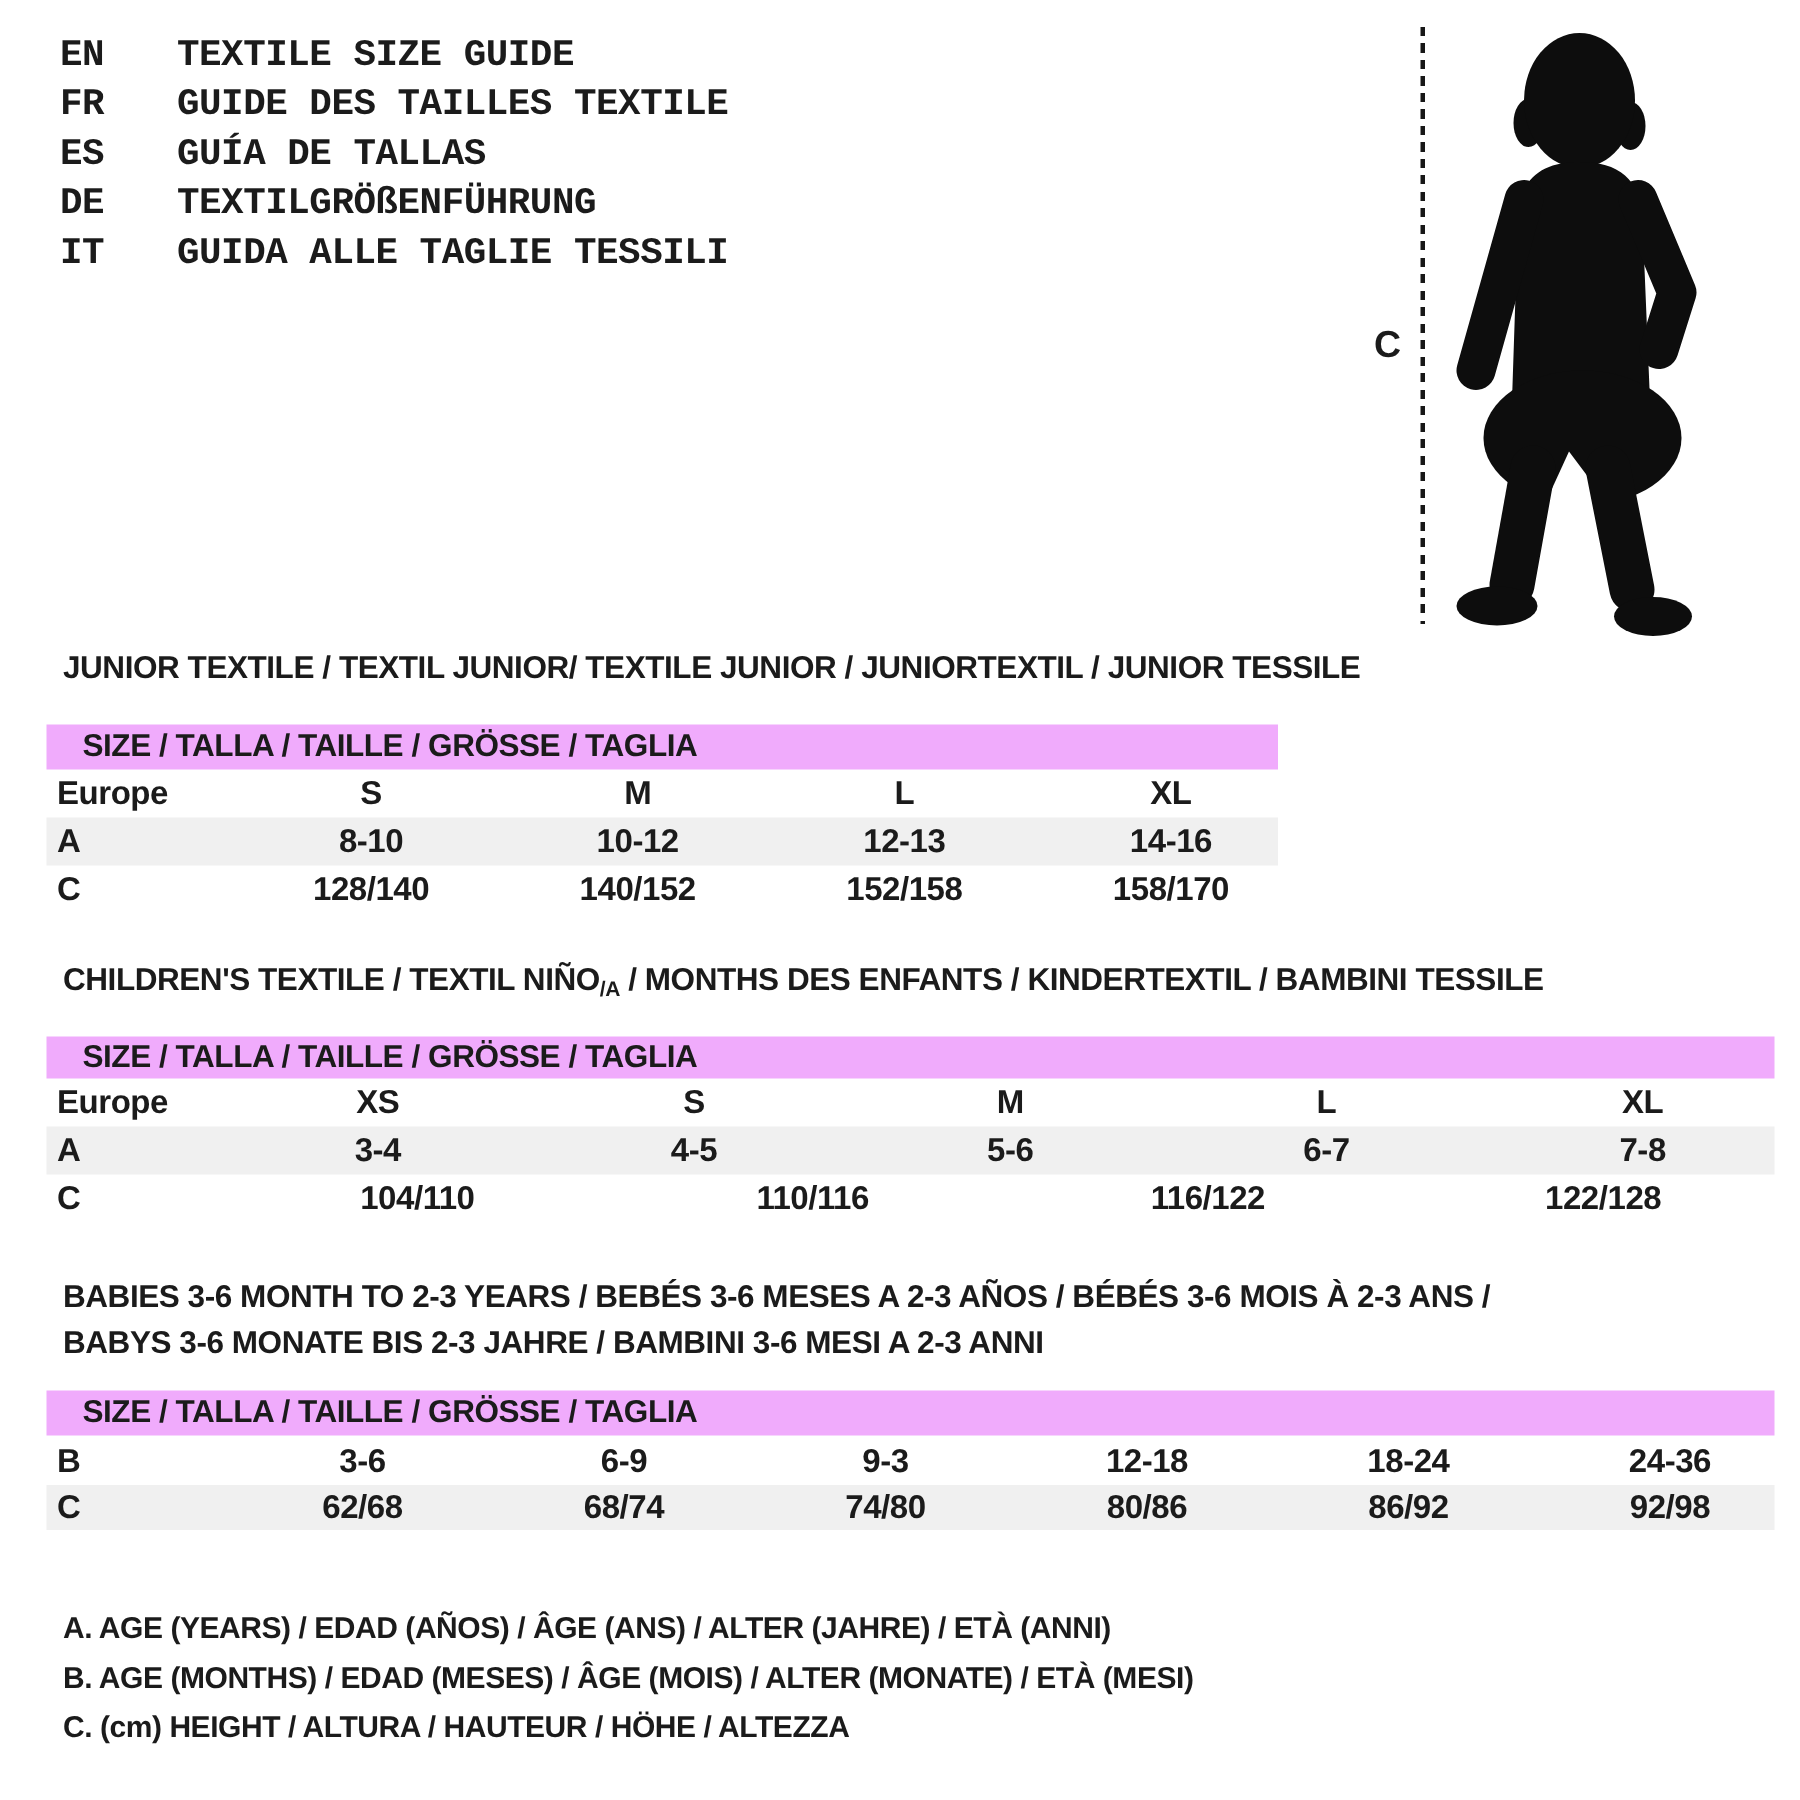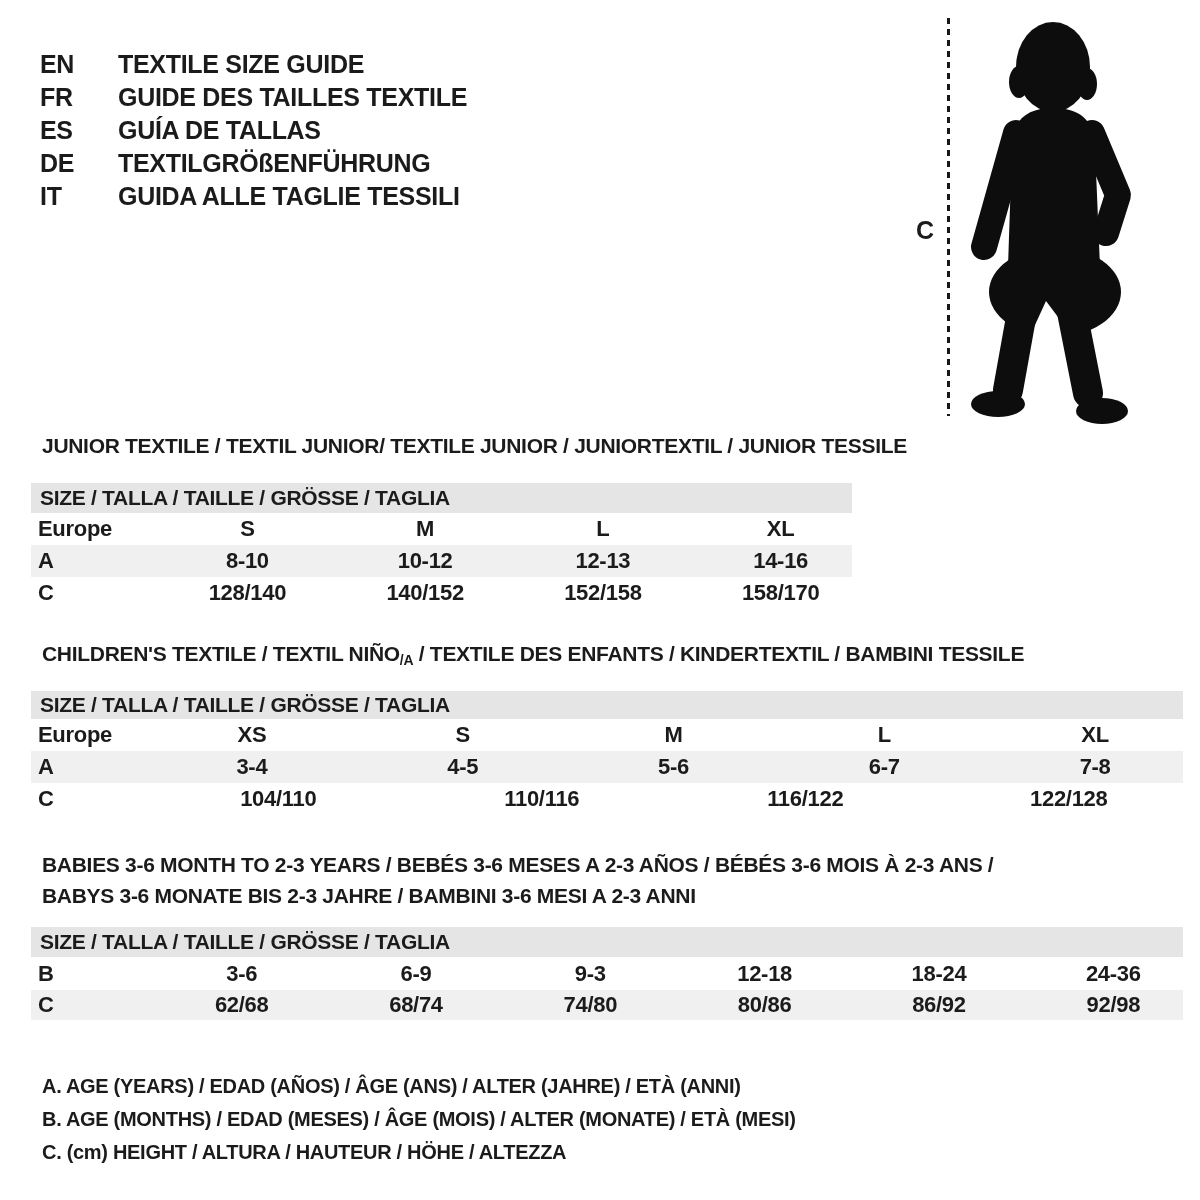--- a/index.html
+++ b/index.html
@@ -15,21 +15,22 @@
     font-family: "Liberation Sans", sans-serif;
     font-weight: bold;
     color: #1b1b1b;
     letter-spacing: -0.3px;
   }
 
   
   .lang-block {
     position: absolute;
     left: 40px;
-    top: 48px;
+    top: 20px;
+    font-family: Liberation Mono, monospace;
   }
   .lang-row {
     display: flex;
     height: 33px;
     align-items: center;
     font-size: 25px;
   }
   .lang-code { width: 78px; }
 
   
@@ -71,23 +72,23 @@
     vertical-align: -4px;
   }
 
   
   .size-table { position: absolute; left: 31px; }
   .table-junior   { top: 483px; width: 821px; }
   .table-children { top: 691px; width: 1152px; }
   .table-babies   { top: 927px; width: 1152px; }
 
   .size-bar {
-    background: #e5e5e5;
+    background: #f0abfc;
     font-size: 21px;
-    padding-left: 9px;
+    padding-left: 24px;
     height: 30px;
     line-height: 30px;
   }
   .table-children .size-bar { height: 28px; line-height: 28px; }
 
   .t-row {
     display: flex;
     height: 32px;
     line-height: 32px;
     font-size: 22px;
@@ -184,21 +185,21 @@
   <div class="t-row">
     <span class="t-label">C</span>
     <span class="t-cell">128/140</span>
     <span class="t-cell">140/152</span>
     <span class="t-cell">152/158</span>
     <span class="t-cell">158/170</span>
   </div>
 </div>
 
 <div class="section-heading heading-children">
-  <span>CHILDREN'S TEXTILE / TEXTIL NIÑO</span><span class="sub-a">/A</span><span> / TEXTILE DES ENFANTS / KINDERTEXTIL / BAMBINI TESSILE</span>
+  <span>CHILDREN'S TEXTILE / TEXTIL NIÑO</span><span class="sub-a">/A</span><span> / MONTHS DES ENFANTS / KINDERTEXTIL / BAMBINI TESSILE</span>
 </div>
 
 <div class="size-table table-children">
   <div class="size-bar">SIZE / TALLA / TAILLE / GRÖSSE / TAGLIA</div>
   <div class="t-row">
     <span class="t-label">Europe</span>
     <span class="t-cell">XS</span>
     <span class="t-cell">S</span>
     <span class="t-cell">M</span>
     <span class="t-cell">L</span>

